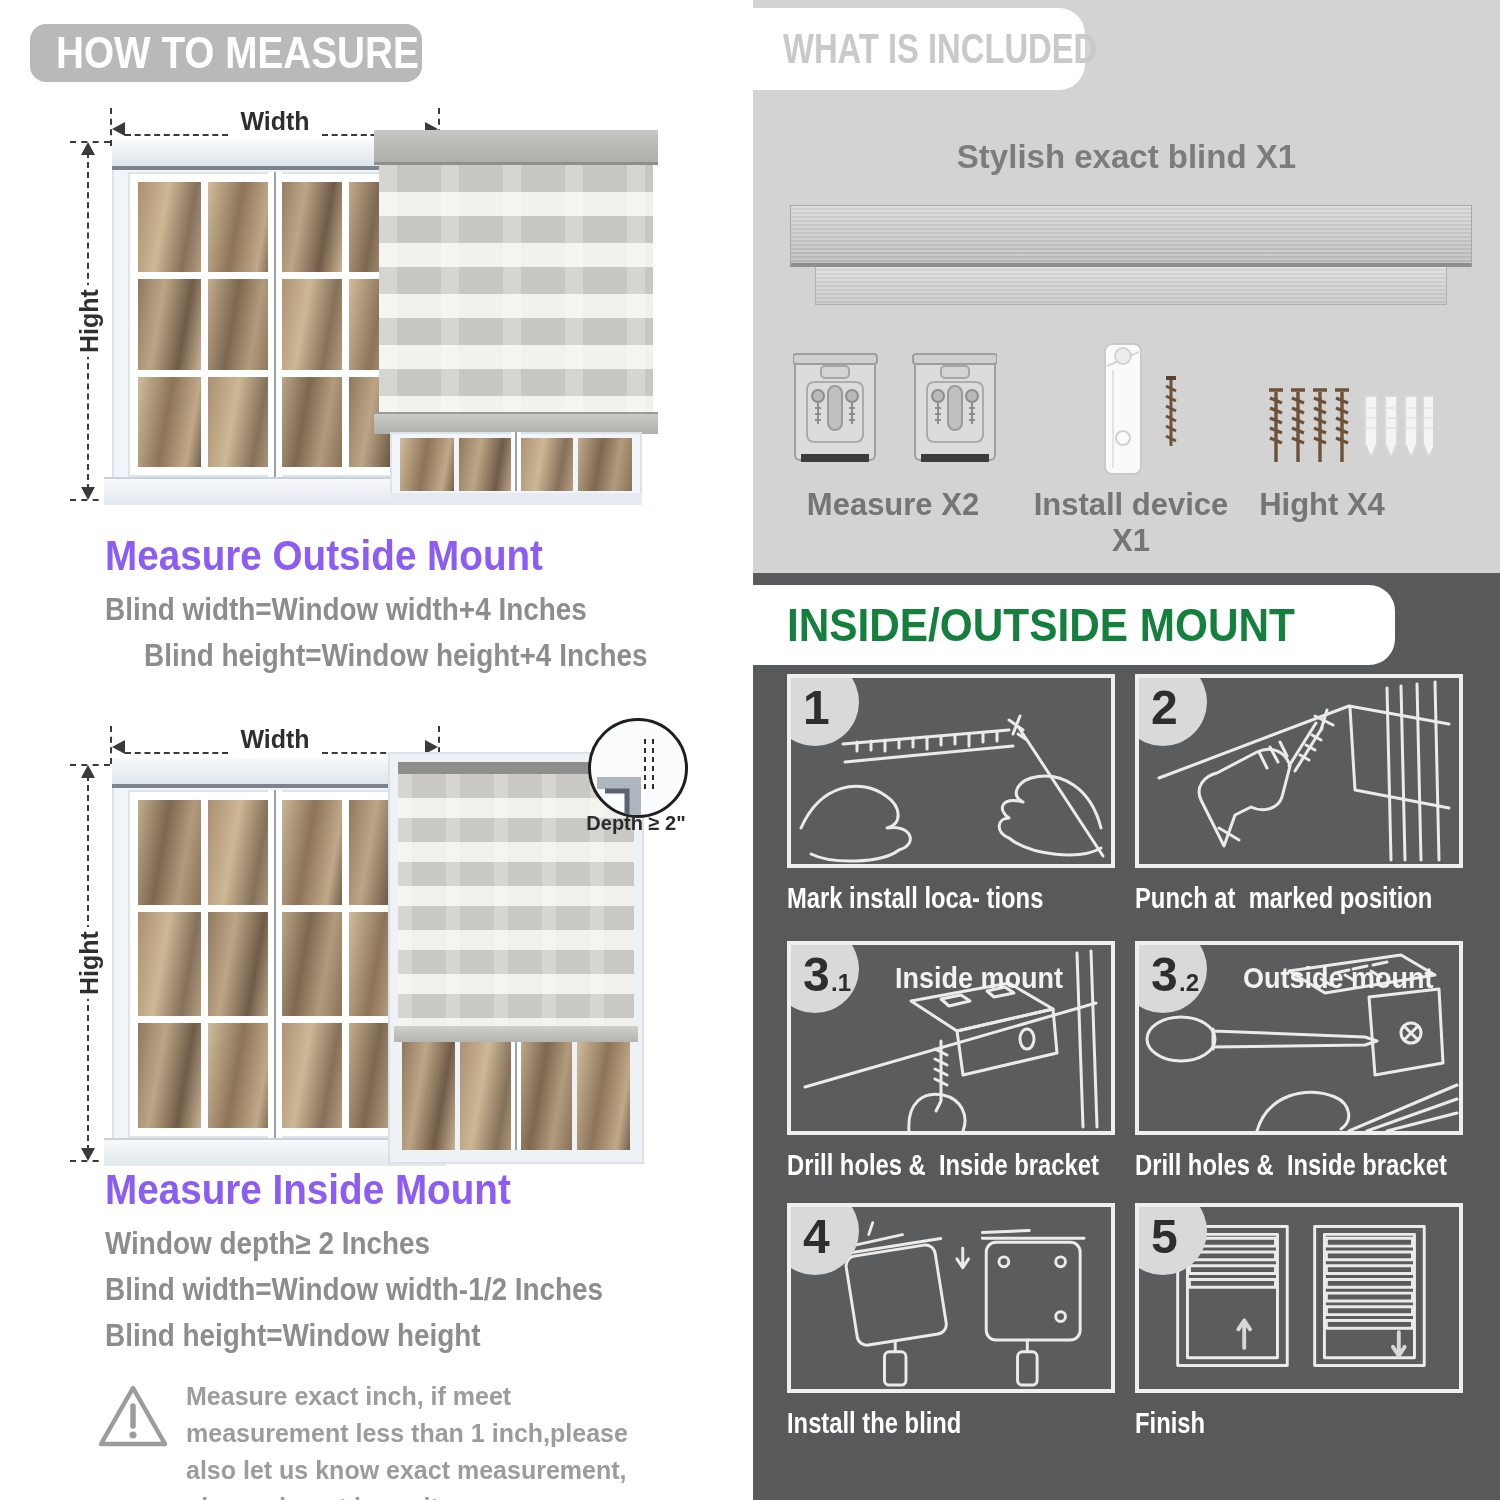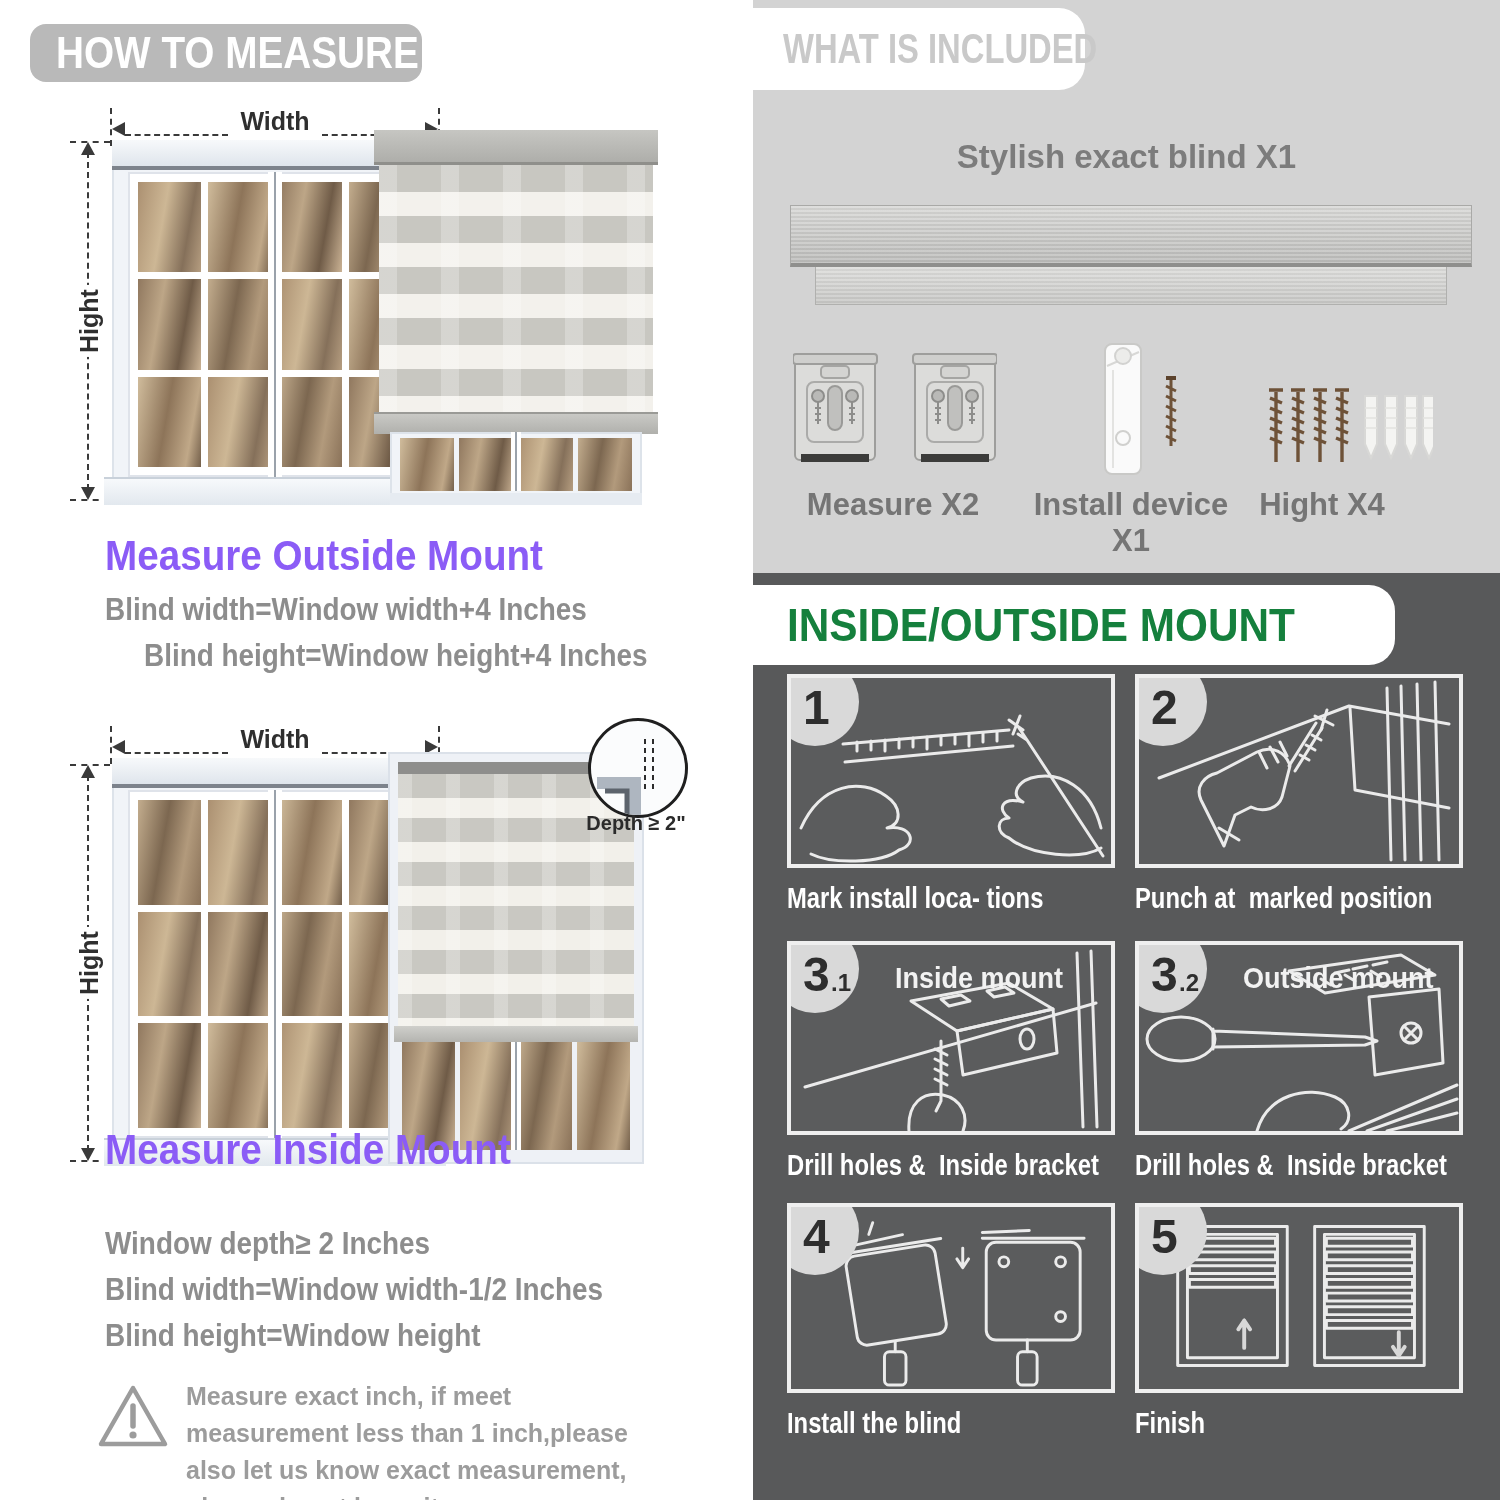--- a/index.html
+++ b/index.html
@@ -237,21 +237,21 @@
   <div class="abs mag">
     <svg viewBox="0 0 94 94" width="94" height="94">
       <polyline points="6,62 44,62 44,94" style="stroke:#aeb6c0;stroke-width:12;fill:none;"></polyline>
       <polyline points="14,70 36,70 36,94" style="stroke:#5d646d;stroke-width:5;fill:none;"></polyline>
       <line x1="54" y1="18" x2="54" y2="68" style="stroke:#2c2c2c;stroke-width:2;stroke-dasharray:5 4;fill:none;"></line>
       <line x1="62" y1="18" x2="62" y2="68" style="stroke:#2c2c2c;stroke-width:2;stroke-dasharray:5 4;fill:none;"></line>
     </svg>
   </div>
   <div class="abs depth-label">Depth ≥ 2"</div>
 
-  <div class="abs h-dark" style="left:105px;top:1126px;">
+  <div class="abs h-dark" style="left:105px;top:1166px;">
     <span class="cx" style="transform:scaleX(0.92);">Measure Inside Mount</span>
   </div>
   <div class="abs t-gray" style="left:105px;top:1226px;">
     <span class="cx" style="transform:scaleX(0.9);">Window depth≥ 2 Inches</span>
   </div>
   <div class="abs t-gray" style="left:105px;top:1272px;">
     <span class="cx" style="transform:scaleX(0.9);">Blind width=Window width-1/2 Inches</span>
   </div>
   <div class="abs t-gray" style="left:105px;top:1318px;">
     <span class="cx" style="transform:scaleX(0.9);">Blind height=Window height</span>

